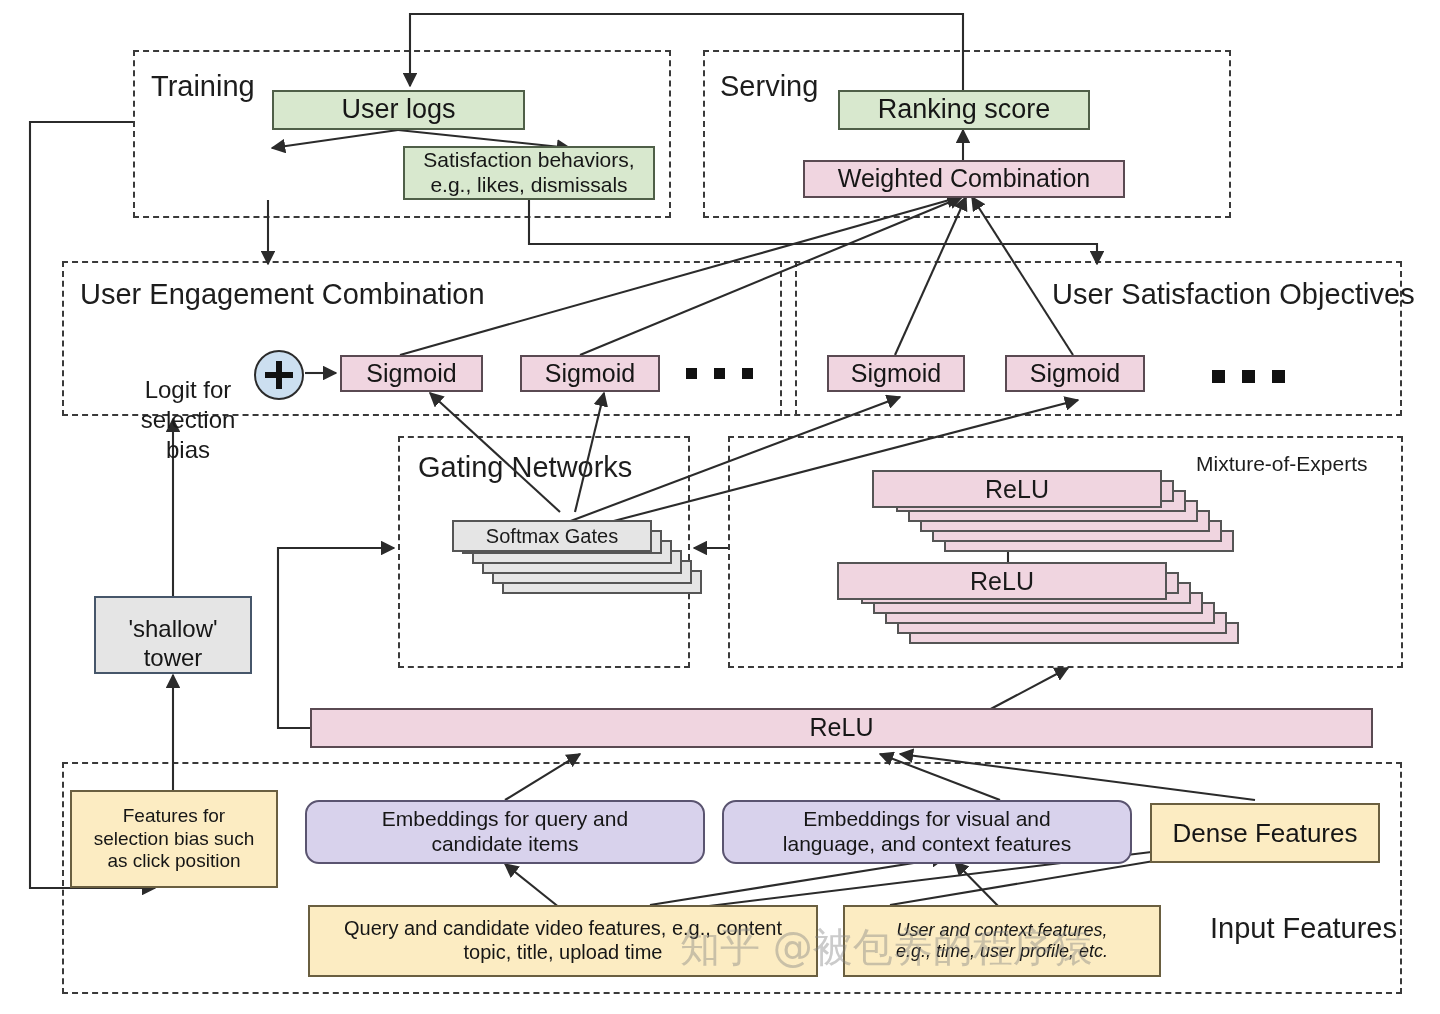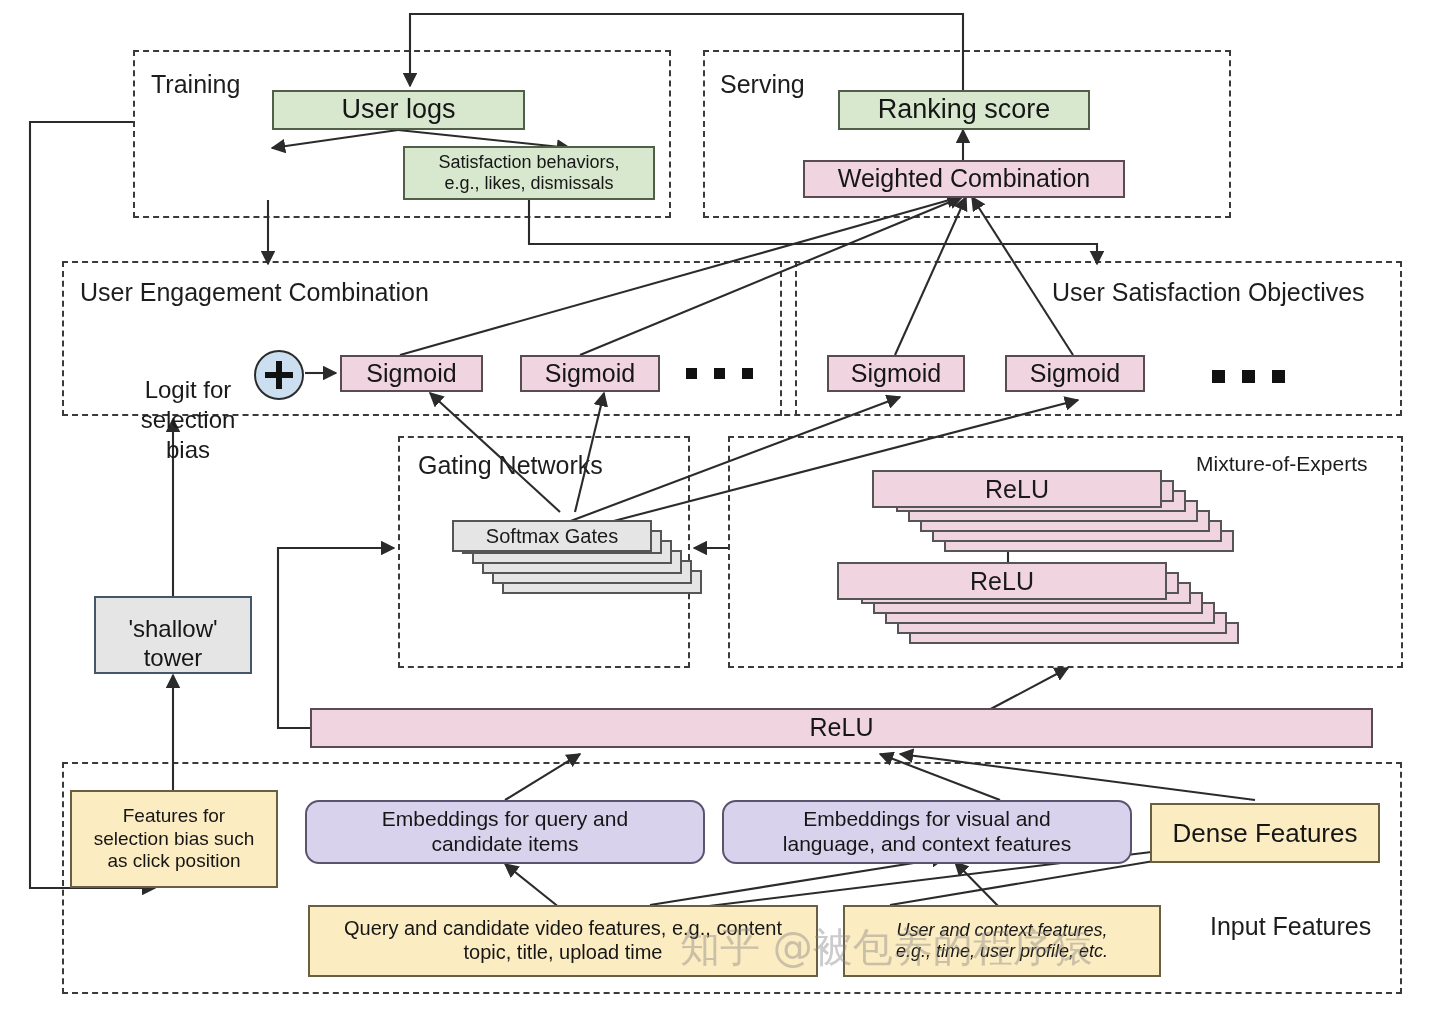--- a/index.html
+++ b/index.html
@@ -1,21 +1,21 @@
 <!DOCTYPE html>
 <html><head>
 <meta charset="utf-8">
 <style>
   html,body{margin:0;padding:0;background:#ffffff;}
   body{width:1440px;height:1014px;position:relative;overflow:hidden;
        font-family:"Liberation Sans", sans-serif;color:#1a1a1a;}
   #stage{position:absolute;left:0;top:0;width:1440px;height:1014px;}
   svg.wires{position:absolute;left:0;top:0;width:1440px;height:1014px;pointer-events:none;}
   .grp{position:absolute;border:2px dashed #3a3a3a;box-sizing:border-box;}
-  .grp-label{position:absolute;font-size:25px;color:#1d1d1d;white-space:nowrap;}
+  .grp-label{position:absolute;font-size:29px;color:#1d1d1d;white-space:nowrap;}
   .box{position:absolute;box-sizing:border-box;border:2px solid #555;
        display:flex;align-items:center;justify-content:center;text-align:center;
        line-height:1.18;color:#161616;}
   .green{background:#d8e8ce;border-color:#4f5f48;}
   .pink{background:#f0d5e0;border-color:#5a4a52;}
   .blue{background:#e5e5e5;border-color:#46566a;}
   .purple{background:#d8d2ec;border-color:#5a5470;border-radius:14px;}
   .yellow{background:#fcecc2;border-color:#6a5f40;}
   .stackwrap{position:absolute;}
   .stackwrap .lay{position:absolute;box-sizing:border-box;border:2px solid #555;}
@@ -110,21 +110,21 @@
       <path d="M 650,905 L 945,858" marker-end="url(#ah)"></path>
       <path d="M 660,912 L 1250,840" marker-end="url(#ah)"></path>
       <path d="M 1000,908 L 955,862" marker-end="url(#ah)"></path>
       <path d="M 890,905 L 1250,845" marker-end="url(#ah)"></path>
     </g>
   </svg>
 
   <div class="box green" style="left:272px;top:90px;width:253px;height:40px;font-size:27px;">
     <span>User logs</span>
   </div>
-  <div class="box green" style="left:403px;top:146px;width:252px;height:54px;font-size:18px;white-space:pre-line;">
+  <div class="box green" style="left:403px;top:146px;width:252px;height:54px;font-size:21px;white-space:pre-line;">
     <span>Satisfaction behaviors,
 e.g., likes, dismissals</span>
   </div>
 
   <div class="box green" style="left:838px;top:90px;width:252px;height:40px;font-size:27px;">
     <span>Ranking score</span>
   </div>
   <div class="box pink" style="left:803px;top:160px;width:322px;height:38px;font-size:25px;">
     <span>Weighted Combination</span>
   </div>

